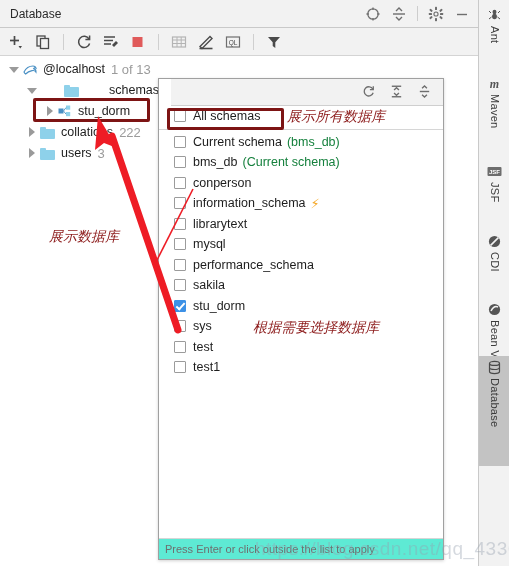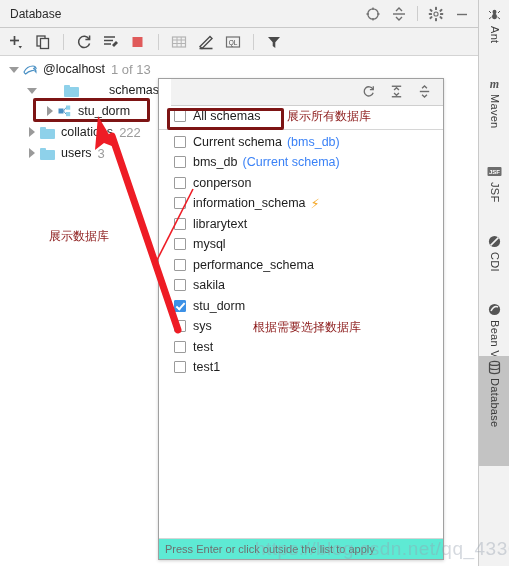--- a/index.html
+++ b/index.html
@@ -151,21 +151,21 @@
     position: absolute; left: 3px; top: 0px;
     width: 3px; height: 7px;
     border: solid #ffffff;
     border-width: 0 2px 2px 0;
     transform: rotate(42deg);
   }
   .lsep {
     border-top: 1px solid #d6d6d6;
     margin: 2px 0 2px 0;
   }
-  .muted { color: #3b82f6; margin-left: 5px; }
+  .muted { color: #15803d; margin-left: 5px; }
   .bolt { color: #f5a623; margin-left: 5px; font-size: 13px; font-weight: bold; }
   .popup-foot {
     position: absolute; left: 0; right: 0; bottom: 0;
     height: 21px;
     background: #5eead4;
     border-top: 1px solid #d6d6d6;
     display: flex; align-items: center;
     padding-left: 6px;
     font-size: 11px; color: #6e6e6e;
     box-sizing: border-box;
@@ -192,24 +192,25 @@
     letter-spacing: 0.3px;
     margin-top: 3px;
   }
   .vtab.active { background: #c3c3c3; }
   .vicon { width: 15px; height: 15px; display:block; }
 
   
   .anno {
     position: absolute;
     color: #8c1a1a;
-    font-size: 12px;
+    font-size: 14px;
     font-family: "DejaVu Sans", "Liberation Sans", sans-serif;
     white-space: nowrap;
     pointer-events: none;
+    font-style: italic;
   }
   .redbox {
     position: absolute;
     border: 3px solid #7d1414;
     border-radius: 2px;
     pointer-events: none;
     box-sizing: border-box;
   }
   .arrowsvg { position: absolute; left: 0; top: 0; pointer-events: none; }
   .watermark {

